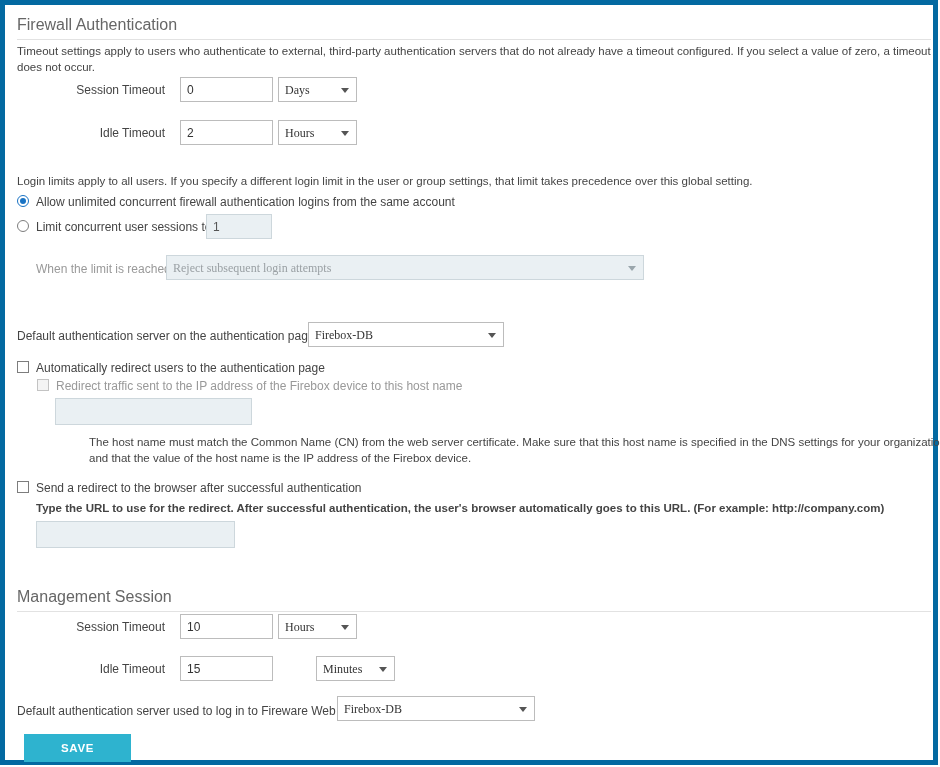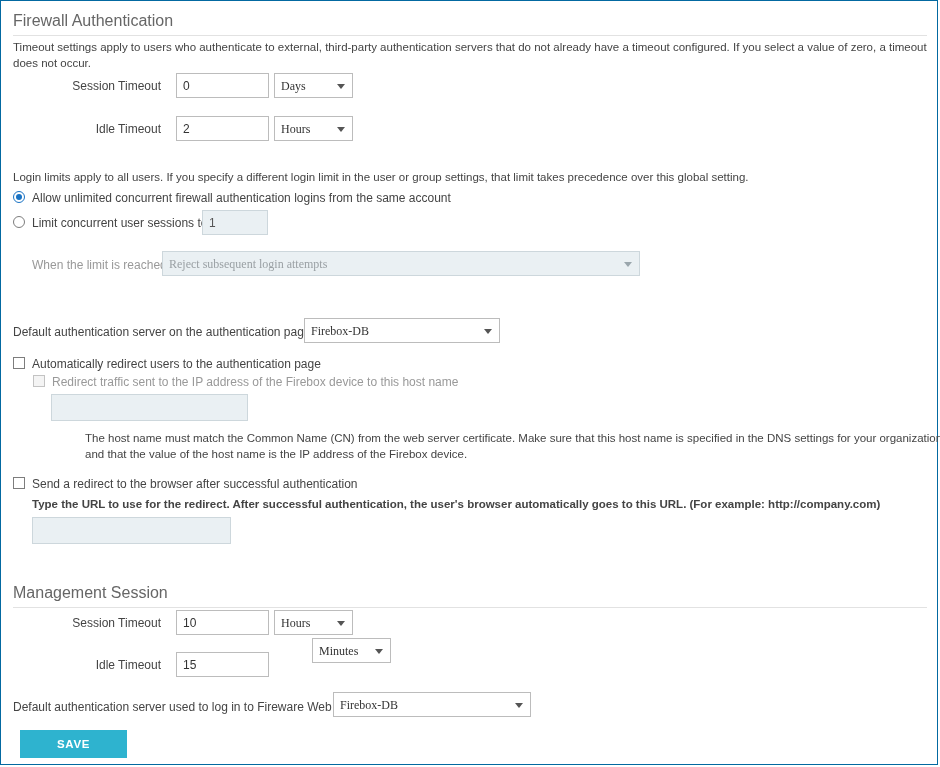--- a/index.html
+++ b/index.html
@@ -12,21 +12,21 @@
     background: #ffffff;
     font-family: "Liberation Sans", sans-serif;
     font-size: 12px;
     color: #3c3c3c;
     overflow: hidden;
   }
   .page {
     position: relative;
     width: 938px;
     height: 765px;
-    border: 1px solid #0369a1;
+    border: 5px solid #0369a1;
     box-sizing: border-box;
     background: #ffffff;
   }
   .section-title {
     font-size: 16px;
     color: #666666;
     font-weight: normal;
     padding: 0;
     margin: 0;
   }
@@ -252,21 +252,21 @@
   <input class="txt abs" style="left: 175px; top: 609px; width: 93px;" value="10">
   <span class="selwrap abs" style="left:273px; top:609px;">
     <select class="sel" style="width:79px;">
       <option>Hours</option>
     </select>
     <span class="arrow"></span>
   </span>
 
   <div class="abs row-label" style="left:0px; top:657px; width:160px;">Idle Timeout</div>
   <input class="txt abs" style="left: 175px; top: 651px; width: 93px;" value="15">
-  <span class="selwrap abs" style="left:273px; top:637px;padding-left:38px;">
+  <span class="selwrap abs" style="left:273px; top:651px;padding-left:38px;">
     <select class="sel" style="width:79px;">
       <option>Minutes</option>
     </select>
     <span class="arrow"></span>
   </span>
 
   <div class="abs opt-label" style="left:12px; top:699px;">Default authentication server used to log in to Fireware Web UI</div>
   <span class="selwrap abs" style="left:332px; top:691px;">
     <select class="sel" style="width:198px;">
       <option>Firebox-DB</option>

